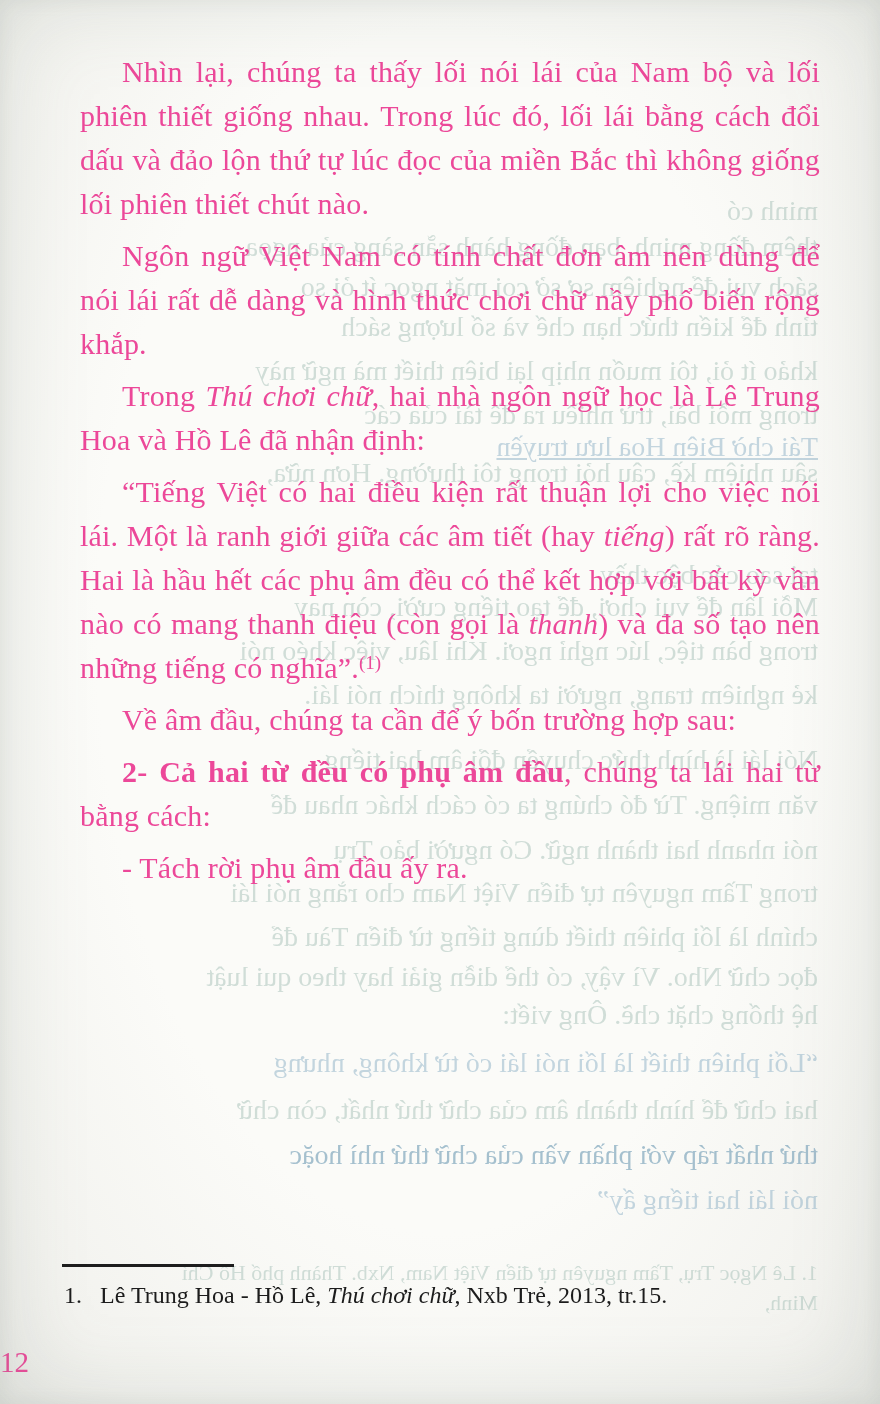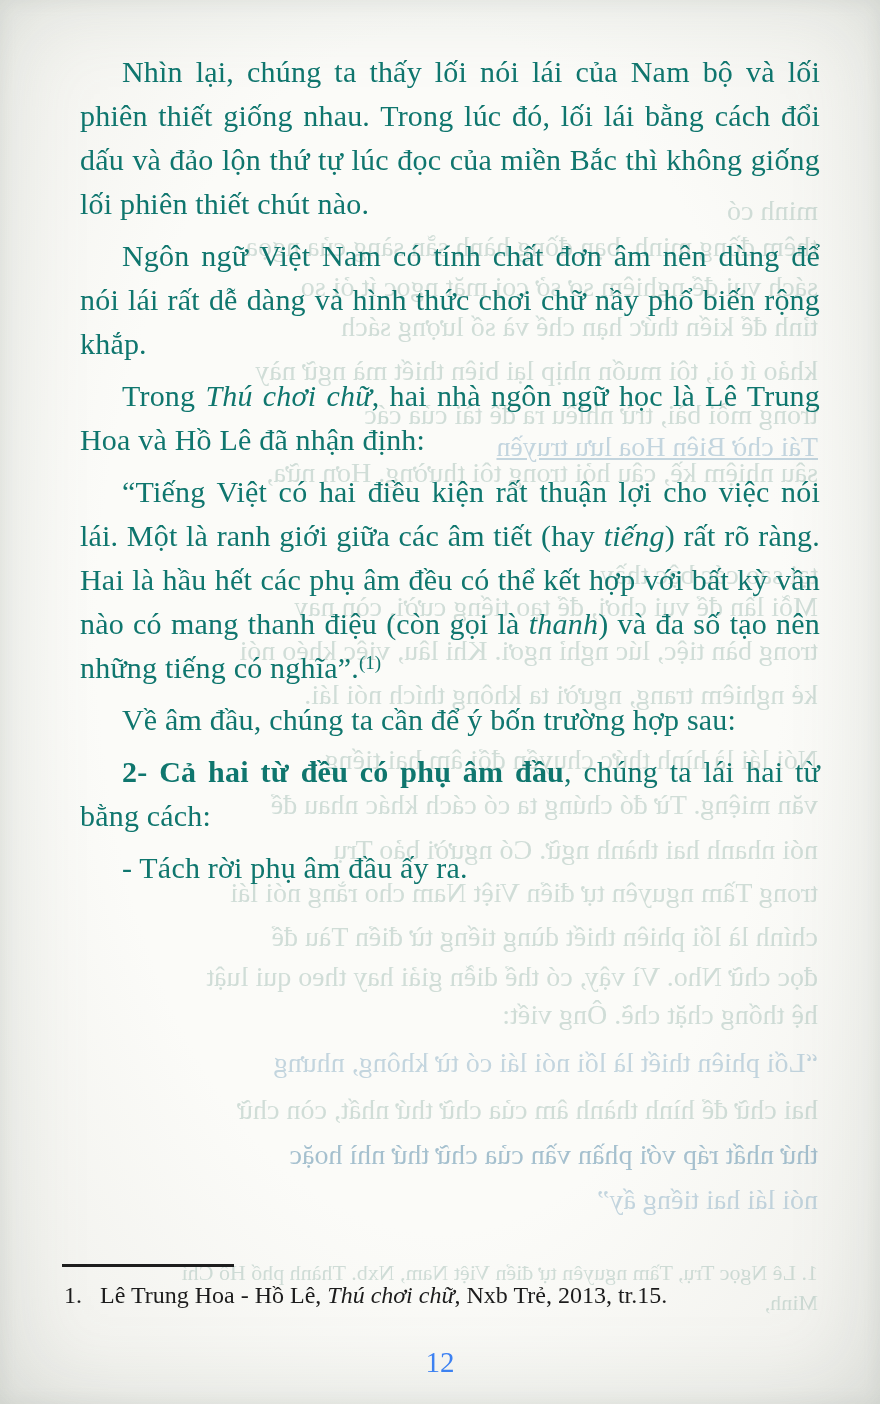--- a/index.html
+++ b/index.html
@@ -32,21 +32,21 @@
   .g5{top:356px;} .g6{top:400px;} .g7{top:432px;} .g8{top:458px;}
   .g9{top:560px;} .g10{top:592px;} .g11{top:636px;} .g12{top:680px;}
   .g13{top:745px;} .g14{top:790px;} .g15{top:835px;} .g16{top:878px;}
   .g17{top:922px;} .g18{top:962px;} .g19{top:1000px;} .g20{top:1048px;}
   .g21{top:1095px;} .g22{top:1140px;} .g23{top:1185px;}
   .g24{top:1258px;} .g25{top:1288px;}
 
   
   .text-block{
     position:absolute;left:80px;right:60px;top:50px;
-    color:#0f766e;
+    color:#ec4899;
   }
   .para{
     margin:0 0 8px 0;
     font-size:30px;line-height:44px;
     text-align:justify;text-indent:42px;
     letter-spacing:.2px;
   }
   .para em{font-style:italic;}
   .para strong{font-weight:bold;}
   sup.fn-ref{font-size:19px;line-height:0;vertical-align:9px;letter-spacing:0;}
@@ -60,21 +60,21 @@
     position:absolute;left:64px;top:1280px;right:70px;
     font-size:24px;line-height:30px;color:#1c1c1c;
     display:flex;
   }
   .fn-marker{flex:0 0 36px;}
   .fn-text em{font-style:italic;}
 
   
   .page-number{
     position:absolute;left:0;top:1346px;width:880px;
-    text-align:center;font-size:29px;color:#3b82f6;
+    font-size:29px;color:#ec4899;
   }
 </style>
 </head>
 <body>
 
 <div class="page">
 
   <div class="bleed">
     <div class="ghost g1">minh có</div>
     <div class="ghost g2">thêm đồng minh, bạn đồng hành sẵn sàng của ngọa</div>

